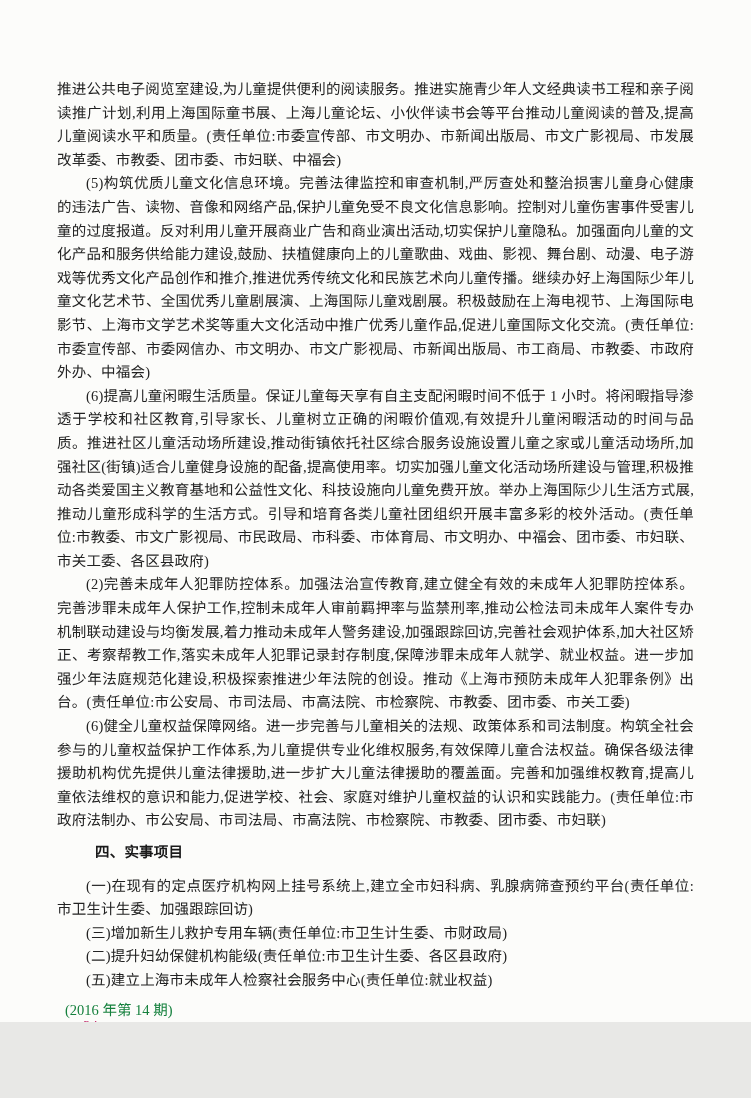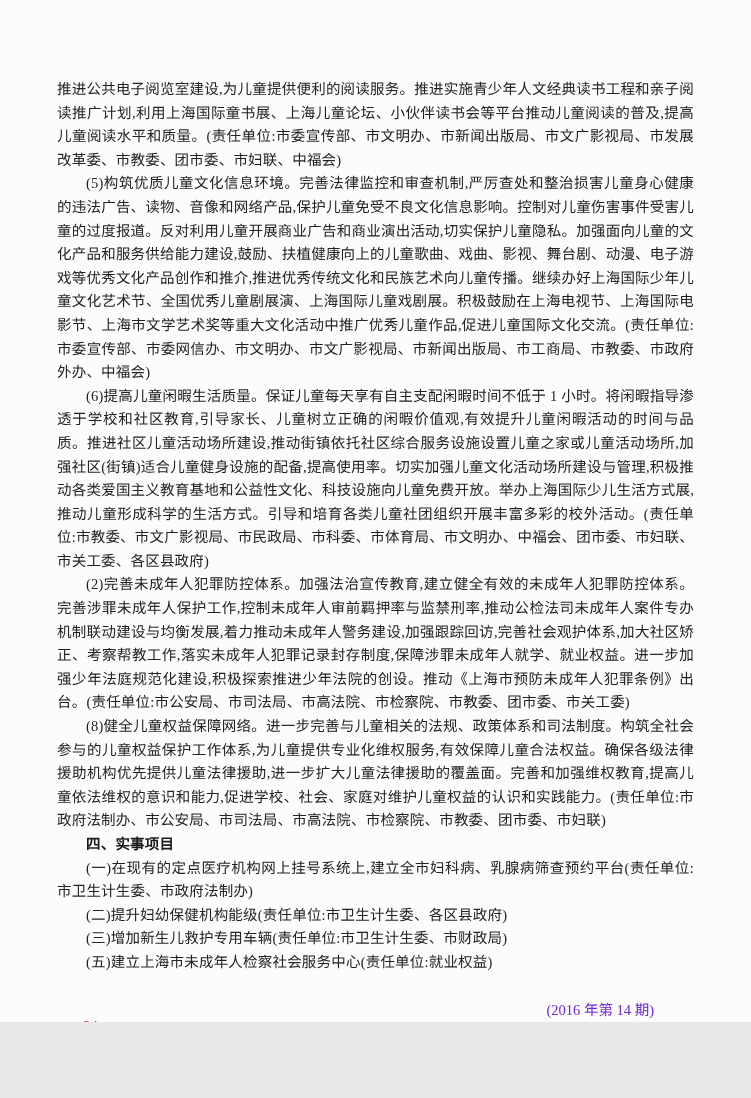--- a/index.html
+++ b/index.html
@@ -29,27 +29,27 @@
   }
   .content p {
     margin: 0;
     padding: 0;
     text-indent: 2em;
   }
   .content p.no-indent {
     text-indent: 0;
   }
   .section-heading {
-    margin: 0;
+    margin: 9px;
     padding: 0;
     text-indent: 2em;
     font-weight: 700;
     font-size: 14.5px;
     line-height: 23.6px;
-    font-family: Liberation Sans, sans-serif;
+    font-family: Liberation Mono, monospace;
     color: #1a1a1a;
   }
   .footer-row {
     position: absolute;
     top: 999px;
     left: 57px;
     width: 637px;
     height: 23.6px;
     line-height: 23.6px;
     font-size: 14.5px;
@@ -59,38 +59,38 @@
     left: 0;
     top: 16px;
     color: #be185d;
     word-spacing: 8px;
   }
   .issue-label {
     position: absolute;
     left: 8px;
     right: 40px;
     top: 0;
-    text-align: right;
-    color: #6d28d9;
+    text-align: left;
+    color: #15803d;
   }
 </style>
 </head>
 <body>
 
 <div class="page">
   <div class="content">
     <p class="no-indent">推进公共电子阅览室建设,为儿童提供便利的阅读服务。推进实施青少年人文经典读书工程和亲子阅读推广计划,利用上海国际童书展、上海儿童论坛、小伙伴读书会等平台推动儿童阅读的普及,提高儿童阅读水平和质量。(责任单位:市委宣传部、市文明办、市新闻出版局、市文广影视局、市发展改革委、市教委、团市委、市妇联、中福会)</p>
     <p>(5)构筑优质儿童文化信息环境。完善法律监控和审查机制,严厉查处和整治损害儿童身心健康的违法广告、读物、音像和网络产品,保护儿童免受不良文化信息影响。控制对儿童伤害事件受害儿童的过度报道。反对利用儿童开展商业广告和商业演出活动,切实保护儿童隐私。加强面向儿童的文化产品和服务供给能力建设,鼓励、扶植健康向上的儿童歌曲、戏曲、影视、舞台剧、动漫、电子游戏等优秀文化产品创作和推介,推进优秀传统文化和民族艺术向儿童传播。继续办好上海国际少年儿童文化艺术节、全国优秀儿童剧展演、上海国际儿童戏剧展。积极鼓励在上海电视节、上海国际电影节、上海市文学艺术奖等重大文化活动中推广优秀儿童作品,促进儿童国际文化交流。(责任单位:市委宣传部、市委网信办、市文明办、市文广影视局、市新闻出版局、市工商局、市教委、市政府外办、中福会)</p>
     <p>(6)提高儿童闲暇生活质量。保证儿童每天享有自主支配闲暇时间不低于 1 小时。将闲暇指导渗透于学校和社区教育,引导家长、儿童树立正确的闲暇价值观,有效提升儿童闲暇活动的时间与品质。推进社区儿童活动场所建设,推动街镇依托社区综合服务设施设置儿童之家或儿童活动场所,加强社区(街镇)适合儿童健身设施的配备,提高使用率。切实加强儿童文化活动场所建设与管理,积极推动各类爱国主义教育基地和公益性文化、科技设施向儿童免费开放。举办上海国际少儿生活方式展,推动儿童形成科学的生活方式。引导和培育各类儿童社团组织开展丰富多彩的校外活动。(责任单位:市教委、市文广影视局、市民政局、市科委、市体育局、市文明办、中福会、团市委、市妇联、市关工委、各区县政府)</p>
     <p>(2)完善未成年人犯罪防控体系。加强法治宣传教育,建立健全有效的未成年人犯罪防控体系。完善涉罪未成年人保护工作,控制未成年人审前羁押率与监禁刑率,推动公检法司未成年人案件专办机制联动建设与均衡发展,着力推动未成年人警务建设,加强跟踪回访,完善社会观护体系,加大社区矫正、考察帮教工作,落实未成年人犯罪记录封存制度,保障涉罪未成年人就学、就业权益。进一步加强少年法庭规范化建设,积极探索推进少年法院的创设。推动《上海市预防未成年人犯罪条例》出台。(责任单位:市公安局、市司法局、市高法院、市检察院、市教委、团市委、市关工委)</p>
-    <p>(8)健全儿童权益保障网络。进一步完善与儿童相关的法规、政策体系和司法制度。构筑全社会参与的儿童权益保护工作体系,为儿童提供专业化维权服务,有效保障儿童合法权益。确保各级法律援助机构优先提供儿童法律援助,进一步扩大儿童法律援助的覆盖面。完善和加强维权教育,提高儿童依法维权的意识和能力,促进学校、社会、家庭对维护儿童权益的认识和实践能力。(责任单位:市政府法制办、市公安局、市司法局、市高法院、市检察院、市教委、团市委、市妇联)</p>
+    <p>(6)健全儿童权益保障网络。进一步完善与儿童相关的法规、政策体系和司法制度。构筑全社会参与的儿童权益保护工作体系,为儿童提供专业化维权服务,有效保障儿童合法权益。确保各级法律援助机构优先提供儿童法律援助,进一步扩大儿童法律援助的覆盖面。完善和加强维权教育,提高儿童依法维权的意识和能力,促进学校、社会、家庭对维护儿童权益的认识和实践能力。(责任单位:市政府法制办、市公安局、市司法局、市高法院、市检察院、市教委、团市委、市妇联)</p>
     <div class="section-heading">四、实事项目</div>
-    <p>(一)在现有的定点医疗机构网上挂号系统上,建立全市妇科病、乳腺病筛查预约平台(责任单位:市卫生计生委、市政府法制办)</p>
+    <p>(一)在现有的定点医疗机构网上挂号系统上,建立全市妇科病、乳腺病筛查预约平台(责任单位:市卫生计生委、加强跟踪回访)</p>
+    <p>(三)增加新生儿救护专用车辆(责任单位:市卫生计生委、市财政局)</p>
     <p>(二)提升妇幼保健机构能级(责任单位:市卫生计生委、各区县政府)</p>
-    <p>(三)增加新生儿救护专用车辆(责任单位:市卫生计生委、市财政局)</p>
     <p>(五)建立上海市未成年人检察社会服务中心(责任单位:就业权益)</p>
   </div>
 
   <div class="footer-row">
     <span class="page-number">— 24 —</span>
     <span class="issue-label">(2016 年第 14 期)</span>
   </div>
 </div>
 
 </body></html>

